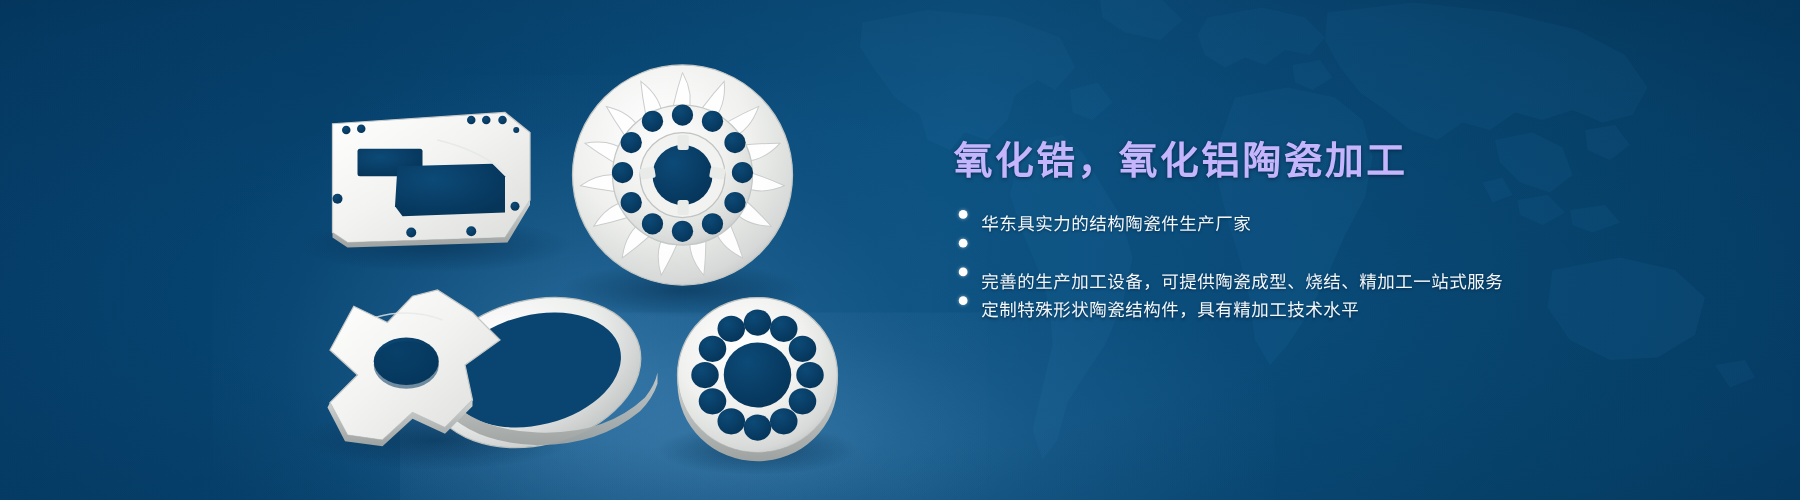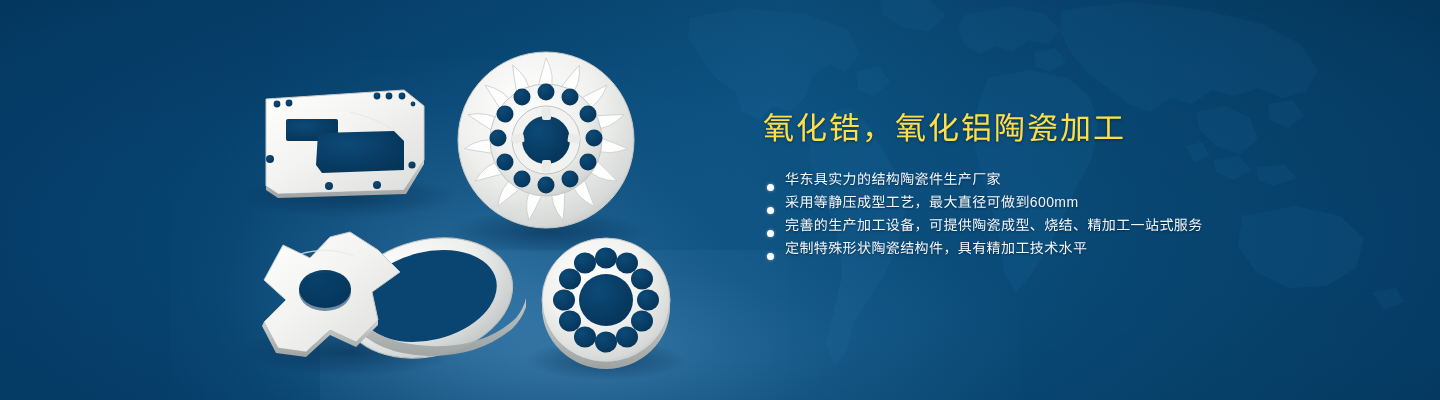--- a/index.html
+++ b/index.html
@@ -84,34 +84,34 @@
   
   .text-block {
     position: absolute;
     left: 763px;
     top: 108px;
     width: 640px;
   }
   .headline {
     font-size: 31px;
     line-height: 42px;
-    color: #fde047;
+    color: #c4b5fd;
     letter-spacing: 2px;
-    font-weight: 400;
+    font-weight: 700;
     text-shadow: 0 1px 3px rgba(0,15,35,0.55);
     white-space: nowrap;
   }
   .bullet-list {
     list-style: none;
     margin: 18px 0 0 4px;
     padding: 0;
   }
   .bullet-item {
     display: flex;
-    align-items: flex-end;
+    align-items: flex-start;
     height: 23px;
     margin-bottom: 0;
   }
   .bullet-dot {
     width: 7px;
     height: 7px;
     border-radius: 50%;
     background: #ffffff;
     flex: 0 0 auto;
     margin-right: 11px;
@@ -324,21 +324,20 @@
   <div class="text-block">
     <div class="headline">氧化锆，氧化铝陶瓷加工</div>
 
     <ul class="bullet-list">
       <li class="bullet-item">
         <span class="bullet-dot"></span>
         <span class="bullet-text">华东具实力的结构陶瓷件生产厂家</span>
       </li>
       <li class="bullet-item">
         <span class="bullet-dot"></span>
-        <span class="bullet-text">采用等静压成型工艺，最大直径可做到600mm</span>
       </li>
       <li class="bullet-item">
         <span class="bullet-dot"></span>
         <span class="bullet-text">完善的生产加工设备，可提供陶瓷成型、烧结、精加工一站式服务</span>
       </li>
       <li class="bullet-item">
         <span class="bullet-dot"></span>
         <span class="bullet-text">定制特殊形状陶瓷结构件，具有精加工技术水平</span>
       </li>
     </ul>

